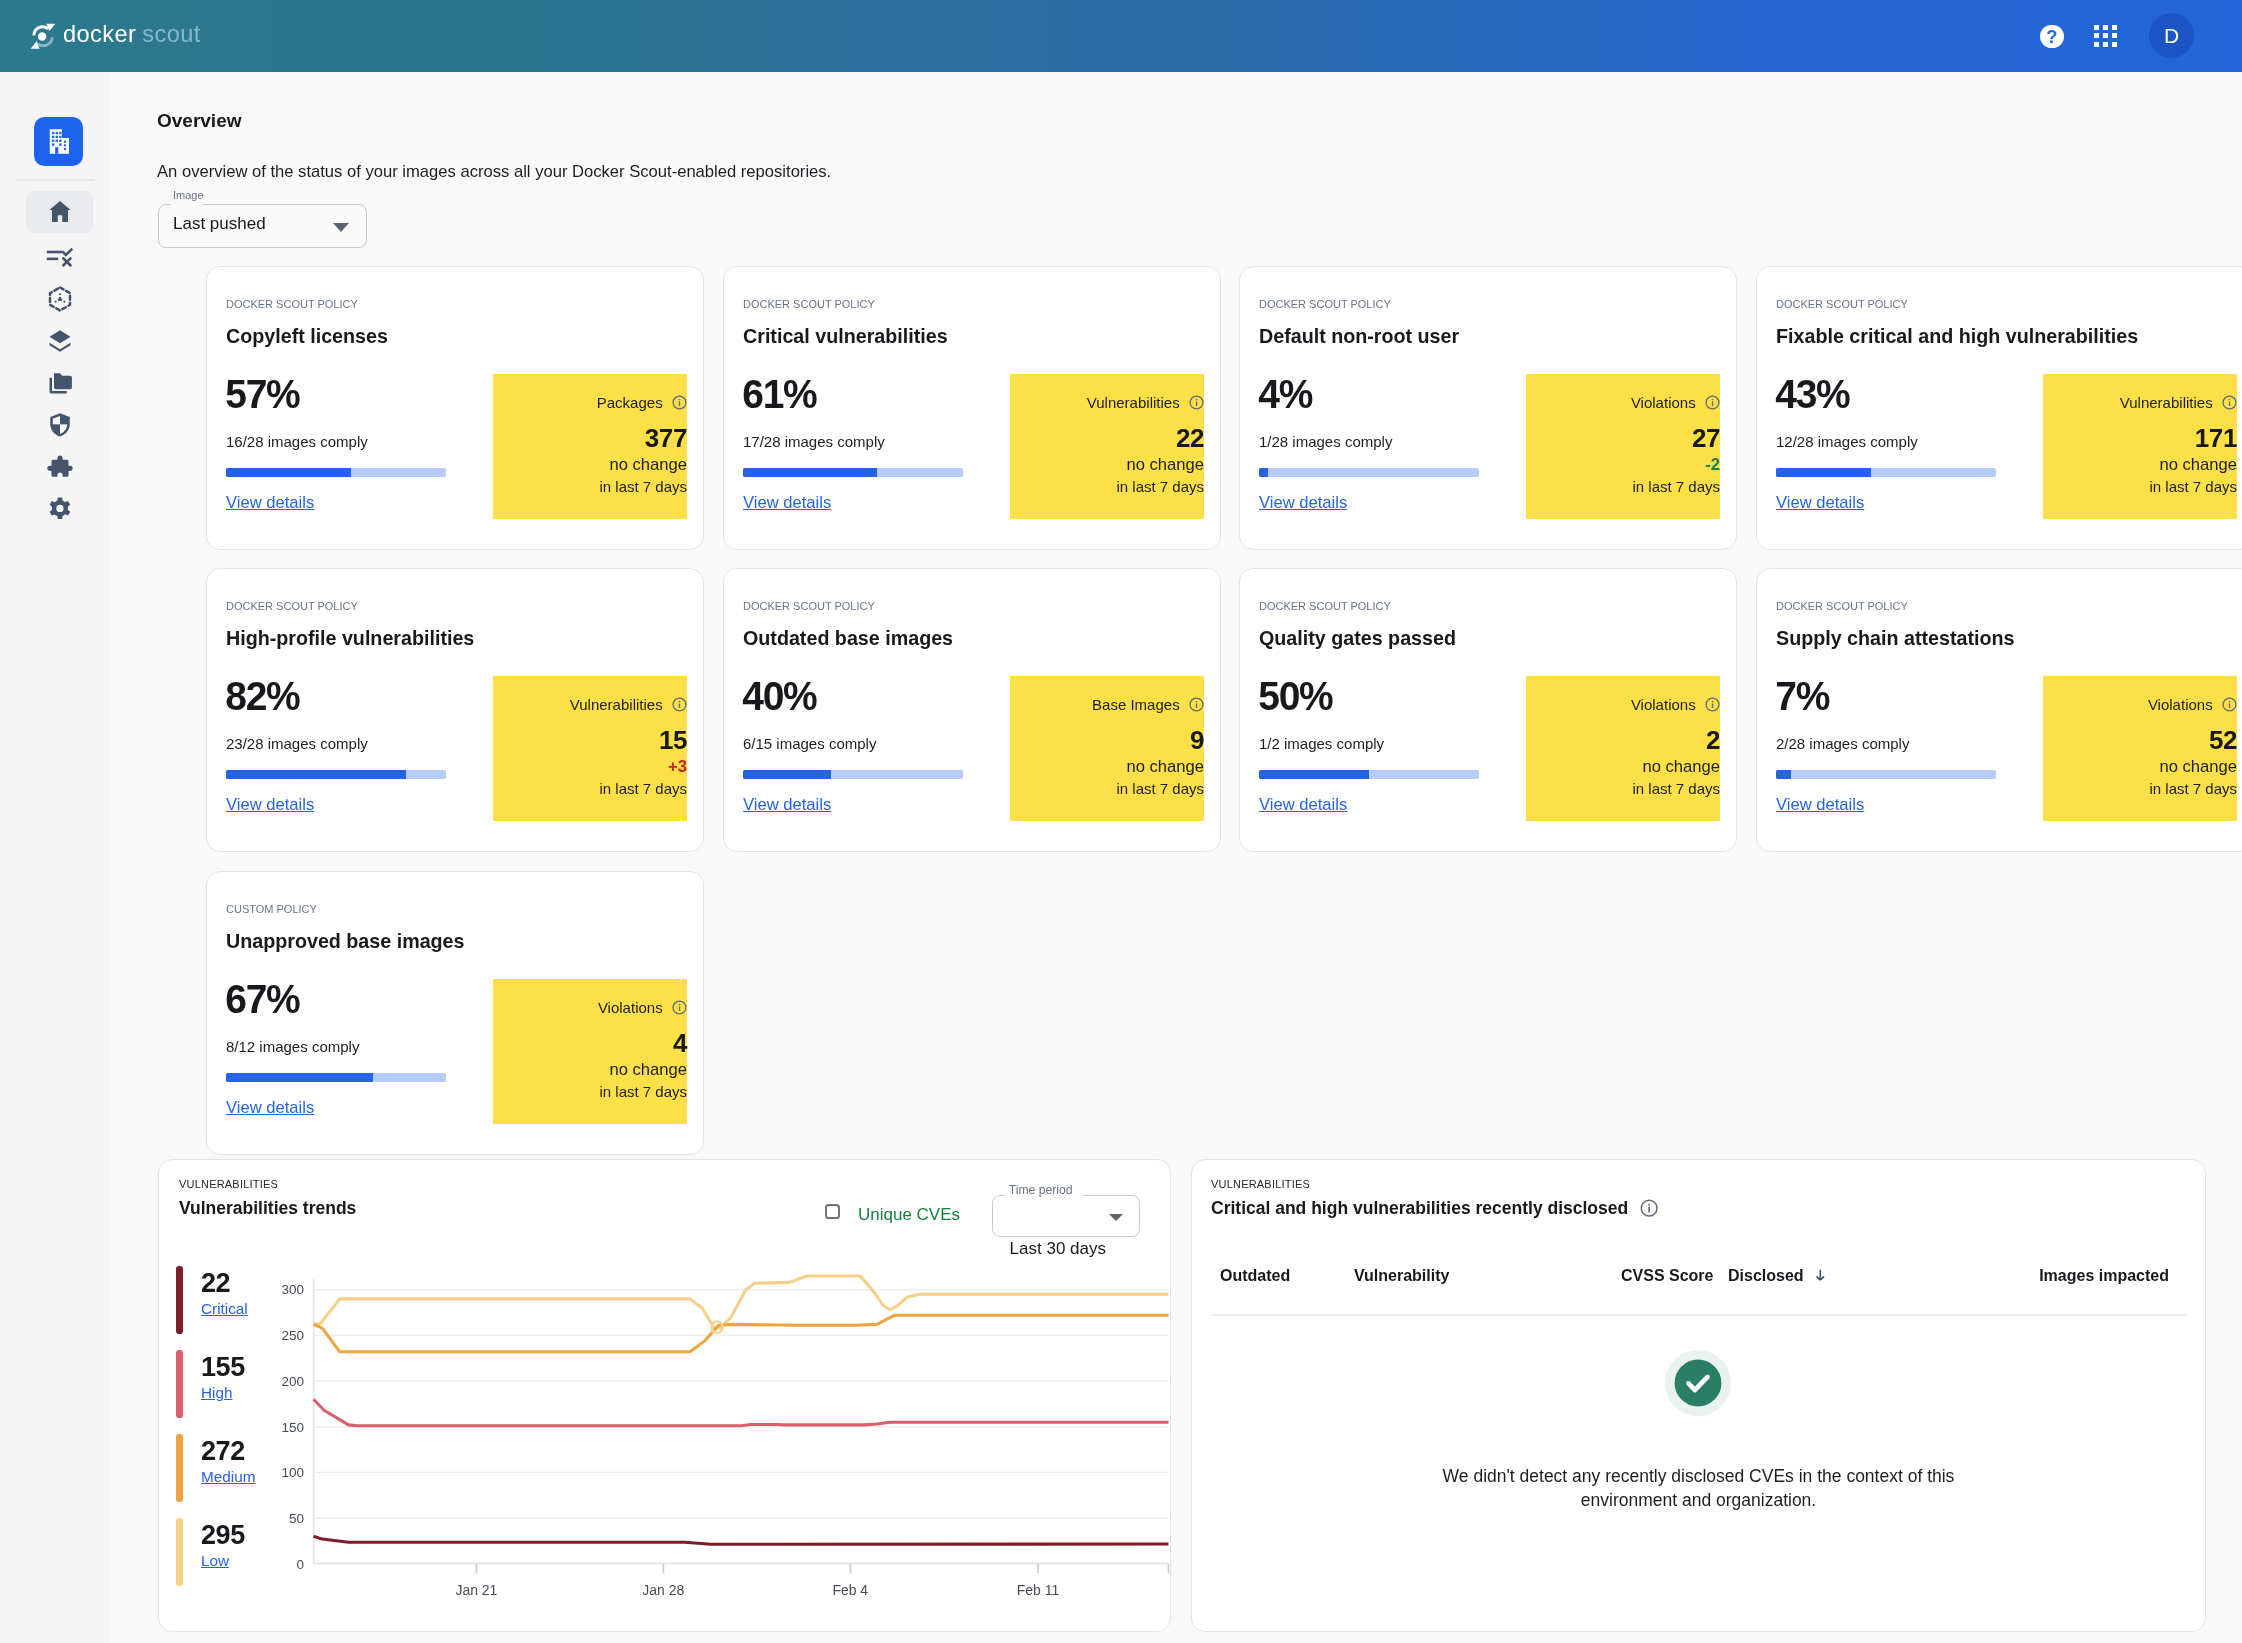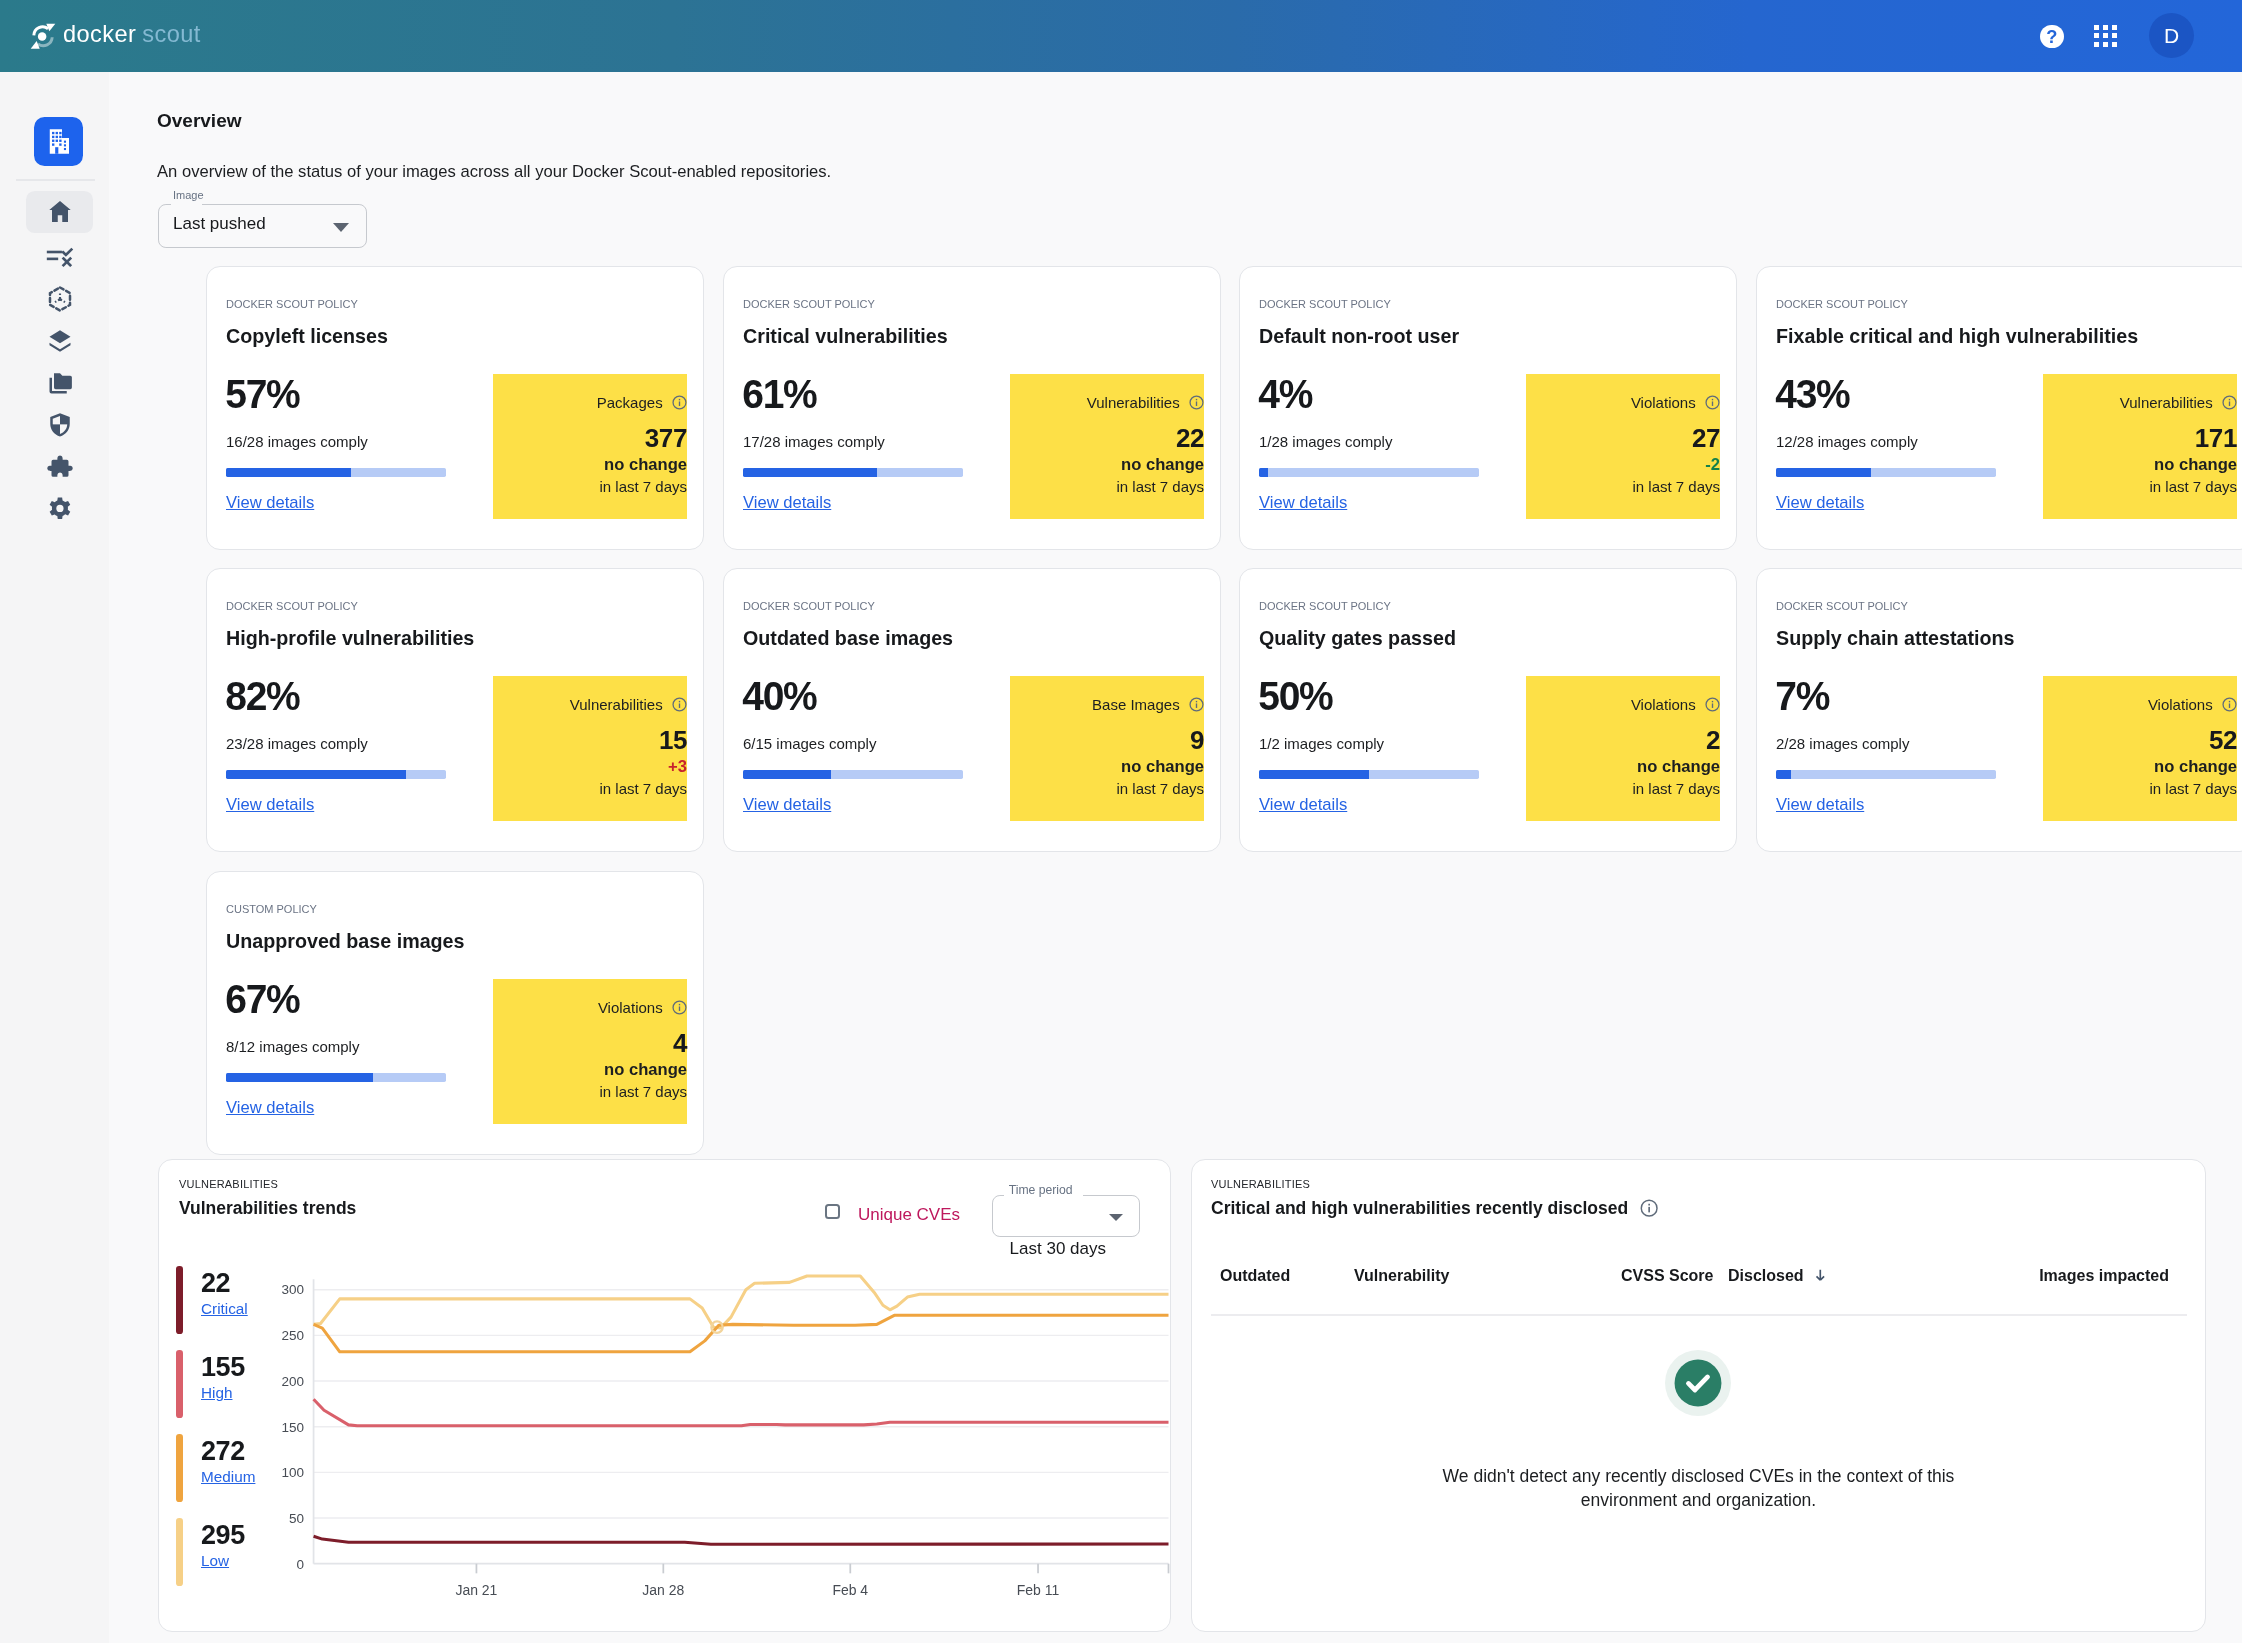--- a/index.html
+++ b/index.html
@@ -37,33 +37,33 @@
 .ct { position:absolute; left:19px; top:58px; font-size:19.7px; font-weight:bold; color:#17191c; }
 .pct { position:absolute; left:18.3px; top:104px; font-size:39px; font-weight:bold; color:#17191c; letter-spacing:-1.3px; transform:scaleY(1.06); transform-origin:left top; }
 .comply { position:absolute; left:19px; top:166px; font-size:15px; color:#1c1e21; }
 .bar { position:absolute; left:19px; top:201px; width:220px; height:8.7px; border-radius:1.7px; background:#b6cbf6; overflow:hidden; }
 .bar i { display:block; height:8.7px; background:#2563e4; }
 .vd { position:absolute; left:19px; top:226px; font-size:16.6px; color:#2563e4; text-decoration:underline; }
 .panel { position:absolute; left:286px; top:107px; width:194px; height:145px; background:#fde047; text-align:right; }
 .pl { position:absolute; top:20px; width:100%; font-size:15px; color:#1c1e21; }
 .pl svg { vertical-align:-2.6px; margin-left:5.2px; }
 .pn { position:absolute; top:49px; width:100%; font-size:26px; font-weight:bold; color:#17191c; letter-spacing:-0.4px; }
-.pc { position:absolute; top:81px; width:100%; font-size:16.6px; color:#1c1e21;font-weight:bold; }
+.pc { position:absolute; top:81px; width:100%; font-size:16.6px; color:#1c1e21; }
 .pc.up { color:#c7232e; font-weight:bold; }
 .pc.down { color:#15804a; font-weight:bold; }
 .pd { position:absolute; top:104px; width:100%; font-size:15px; color:#1c1e21; }
 
 .bct { position:absolute; font-size:17.5px; font-weight:bold; color:#17191c; }
 .bov { position:absolute; font-size:11px; letter-spacing:0.2px; color:#23262b; }
 .legend { position:absolute; left:20px; width:157px; }
 .lbar { position:absolute; left:-2.6px; top:-1.7px; width:6.1px; height:68px; border-radius:3.1px; }
 .lnum { position:absolute; left:22px; top:0; font-size:27px; font-weight:bold; color:#17191c; letter-spacing:-0.4px; }
 .llab { position:absolute; left:22px; top:32px; font-size:15.3px; color:#2563e4; text-decoration:underline; }
 .ucheck { position:absolute; width:15px; height:15px; border:2.6px solid #6a7582; border-radius:3.5px; }
-.uclab { position:absolute; font-size:17px; color:#be185d; }
+.uclab { position:absolute; font-size:17px; color:#15803d; }
 .tsel { position:absolute; width:148px; height:42px; border:1.7px solid #c6c9ce; border-radius:7.9px; background:#fff; }
 .tsel .lbl { position:absolute; left:15.7px; top:-13px; font-size:12.2px; color:#677283; } .tsel .notch { position:absolute; left:10.5px; top:-1.7px; width:79px; height:3.5px; background:#ffffff; }
 .tsel .val { position:absolute; left:16.6px; top:10.5px; font-size:17px; color:#17191c;margin-top:32px; }
 .tsel .car { position:absolute; right:15.7px; top:17.5px; width:0; height:0; border-left:7px solid transparent; border-right:7px solid transparent; border-top:7.9px solid #5c6470; }
 .th { position:absolute; font-size:16px; font-weight:bold; color:#17191c; }
 .tdiv { position:absolute; height:1.7px; background:#ececef; }
 .gcheck { position:absolute; }
 .noc { position:absolute; width:100%; text-align:center; font-size:17.5px; font-weight:bold; color:#17191c; }
 .nocb { position:absolute; width:100%; text-align:center; font-size:17.5px; color:#1c1e21; line-height:23.6px; }
 </style>

